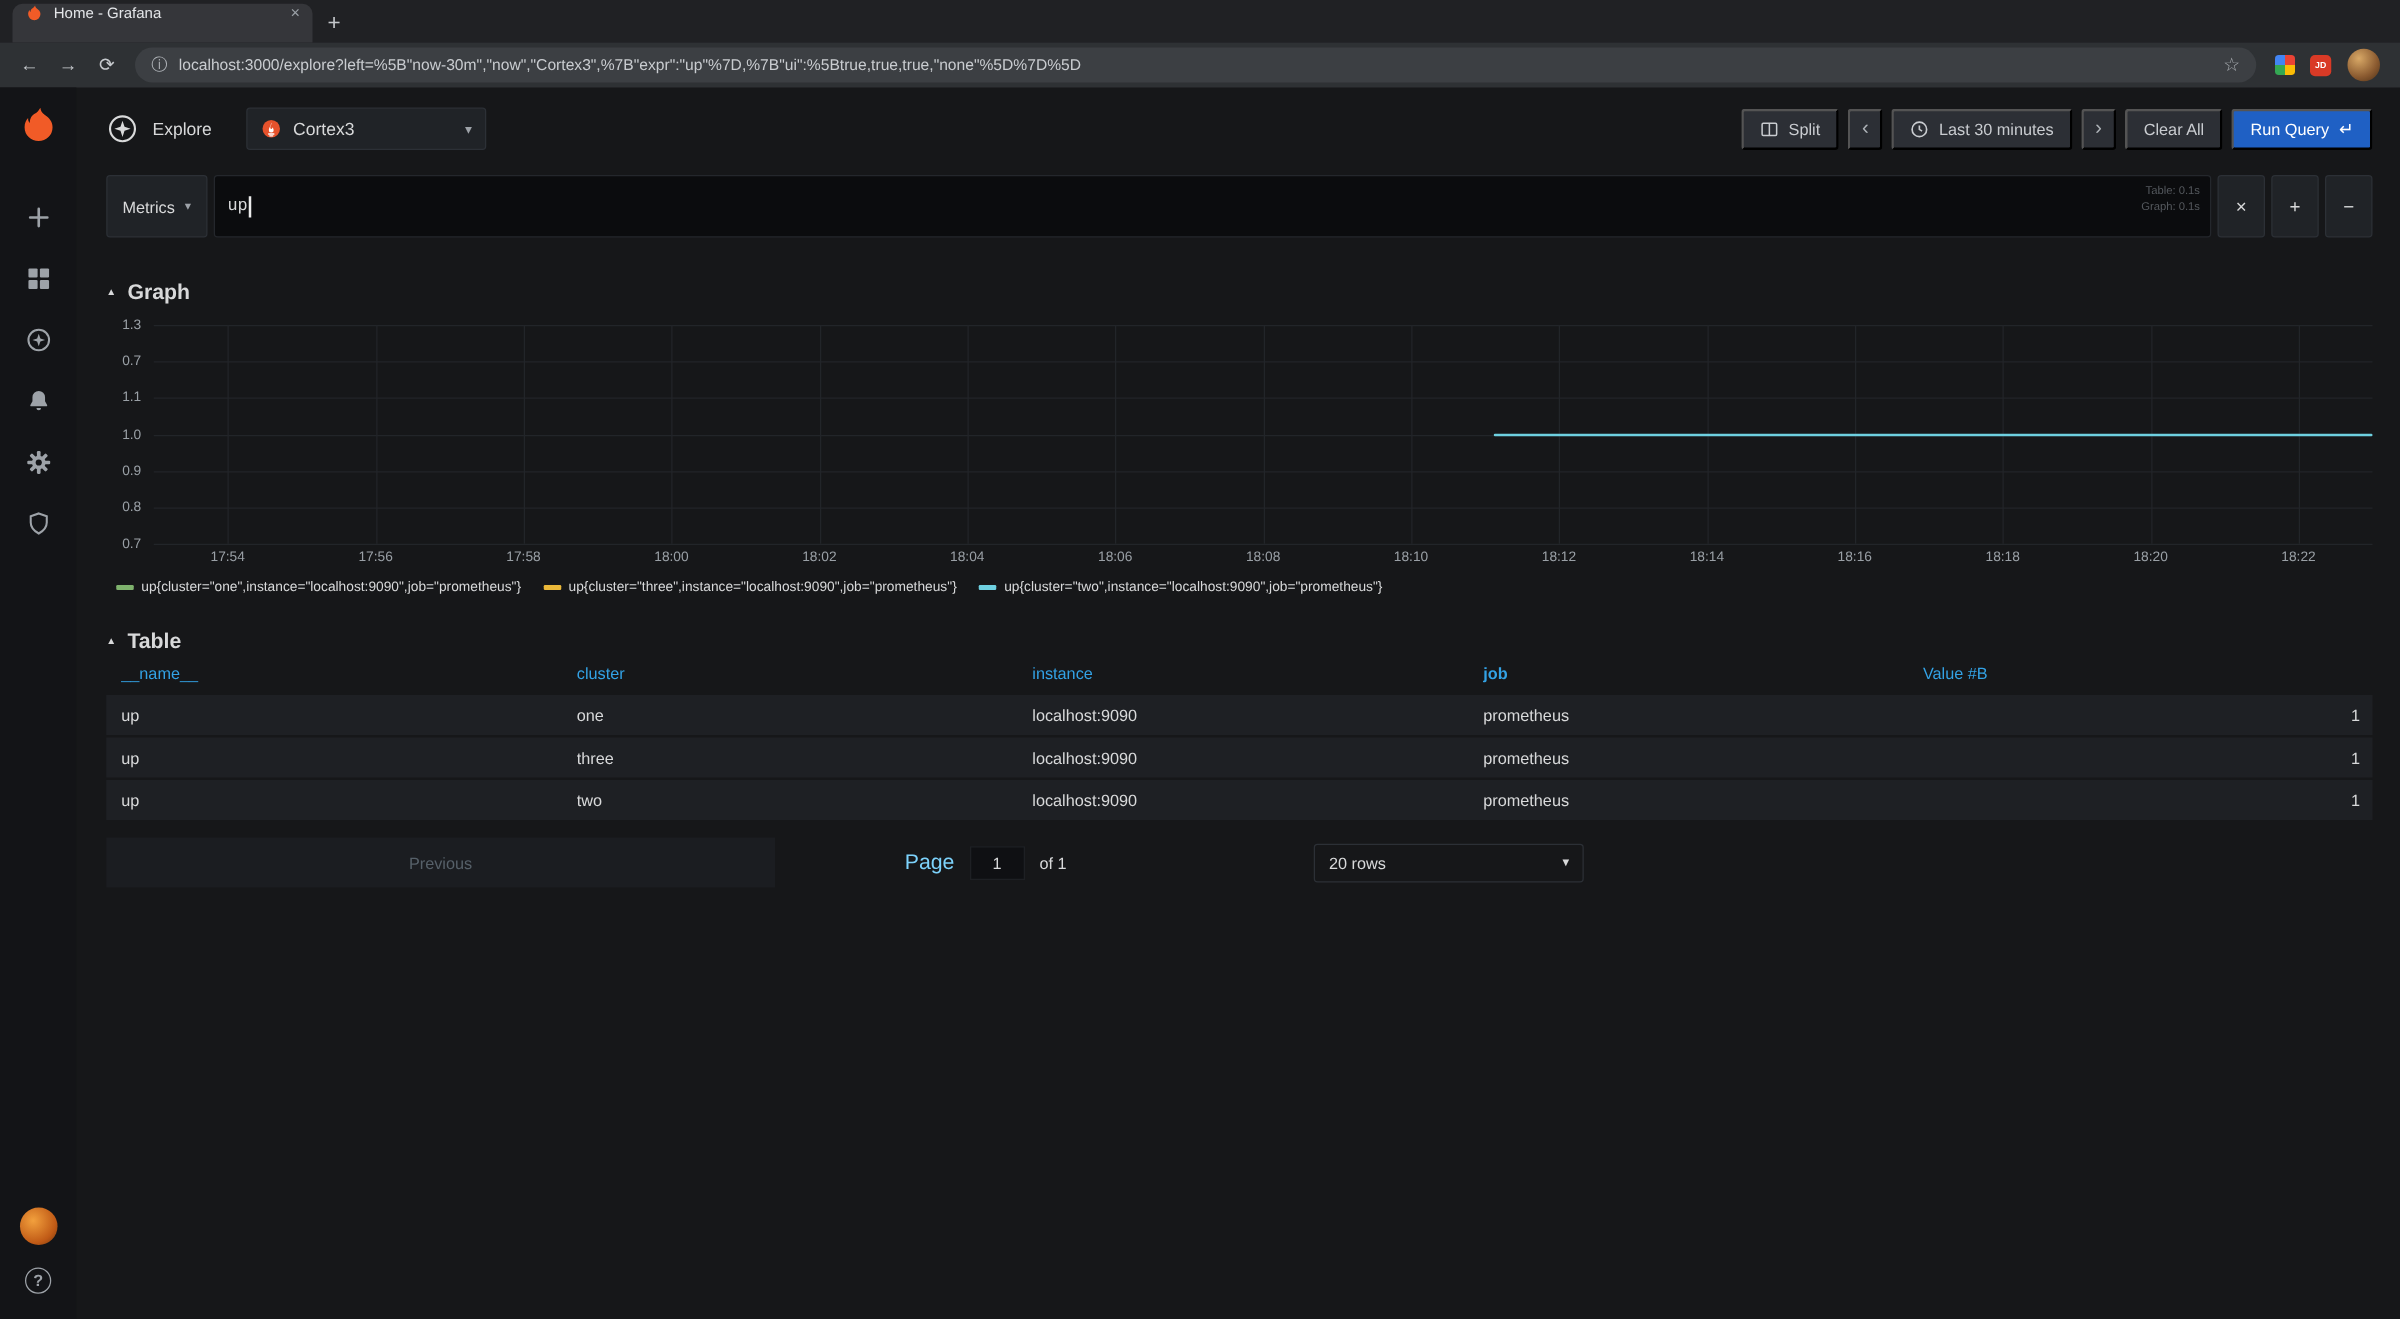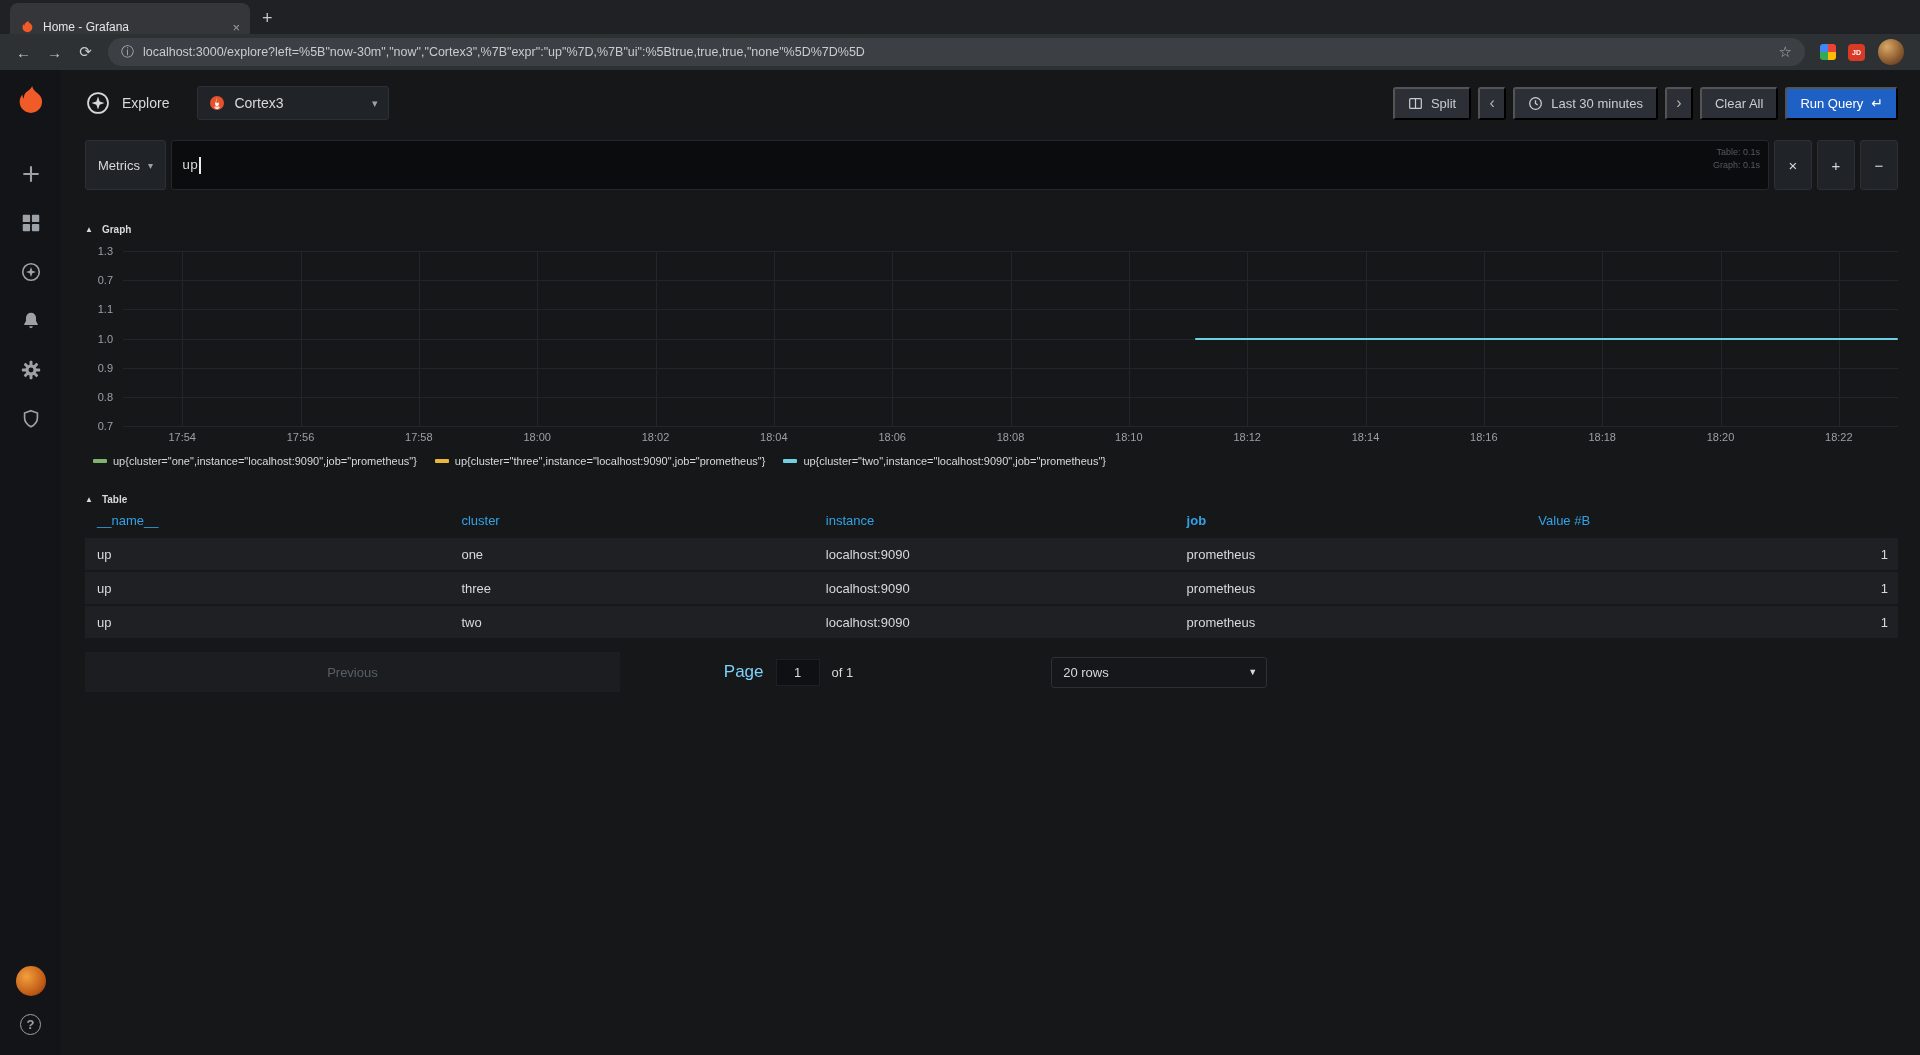--- a/index.html
+++ b/index.html
@@ -5,21 +5,21 @@
   * { margin:0; padding:0; box-sizing:border-box; }
   html,body { background:#161719; }
   body {
     width:1920px; height:1055px; overflow:hidden; position:relative;
     font-family:"Liberation Sans", sans-serif; -webkit-font-smoothing:antialiased;
   }
 
   
   .tabstrip { height:34px; background:#202124; display:flex; align-items:flex-end; padding-left:10px; }
   .tab { width:240px; height:31px; background:#35363a; border-radius:8px 8px 0 0;
-         display:flex; align-items:flex-end; gap:8px; padding:0 10px; cursor:default; }
+         display:flex; align-items:flex-start; gap:8px; padding:0 10px; cursor:default; }
   .favicon svg { width:15px; height:15px; display:block; }
   .tab-title { flex:1; color:#e4e6e9; font-size:12px; white-space:nowrap; overflow:hidden; }
   .tab-close { color:#9aa0a6; font-size:13px; line-height:1; }
   .newtab-btn { color:#c3c6ca; font-size:18px; margin:0 0 7px 12px; line-height:1; }
 
   .toolbar { height:36px; background:#2e3134; display:flex; align-items:center; gap:4px; padding:0 10px; }
   .nav-btn { width:27px; height:27px; display:flex; align-items:center; justify-content:center;
              color:#c6c9cd; font-size:15px; border-radius:50%; }
   .urlbar { flex:1; height:28px; background:#3c3f43; border-radius:14px; display:flex;
             align-items:center; gap:9px; padding:0 13px; margin:0 5px; }
@@ -77,21 +77,21 @@
                  font-family:"Liberation Mono", monospace; font-size:13.5px; color:#d8d9da; }
   .cursor { width:1.5px; height:17px; background:#ececec; margin-left:1px; }
   .latency { position:absolute; right:8px; top:5px; text-align:right; font-size:9px; line-height:1.4;
              color:#55595e; font-family:"Liberation Sans", sans-serif; }
   .qbtn { width:38px; background:#202327; border:1px solid #2c3036; border-radius:3px; color:#d8d9da;
           font-size:15px; display:flex; align-items:center; justify-content:center; }
 
   
   .section-header { display:flex; align-items:center; gap:9px; color:#d8d9da; }
   .collapse-icon { font-size:8px; line-height:1; }
-  .section-title { font-size:10px; font-weight:600; }
+  .section-title { font-size:17px; font-weight:600; }
 
   
   .graph-section { margin-top:34px; }
   .plot-wrap { display:flex; margin-top:16px; }
   .y-axis { width:38px; position:relative; height:175px; flex:0 0 38px; }
   .yt { position:absolute; right:10px; transform:translateY(-50%); font-size:11px; color:#9aa0a6; }
   .plot { flex:1; position:relative; height:175px; }
   .vg { position:absolute; top:0; bottom:0; width:1px; background:#222529; }
   .hg { position:absolute; left:0; right:0; height:1px; background:#222529; }
   .series-line { position:absolute; top:calc(50% - 1px); height:2px; left:60.4%; right:0; border-radius:1px; }

